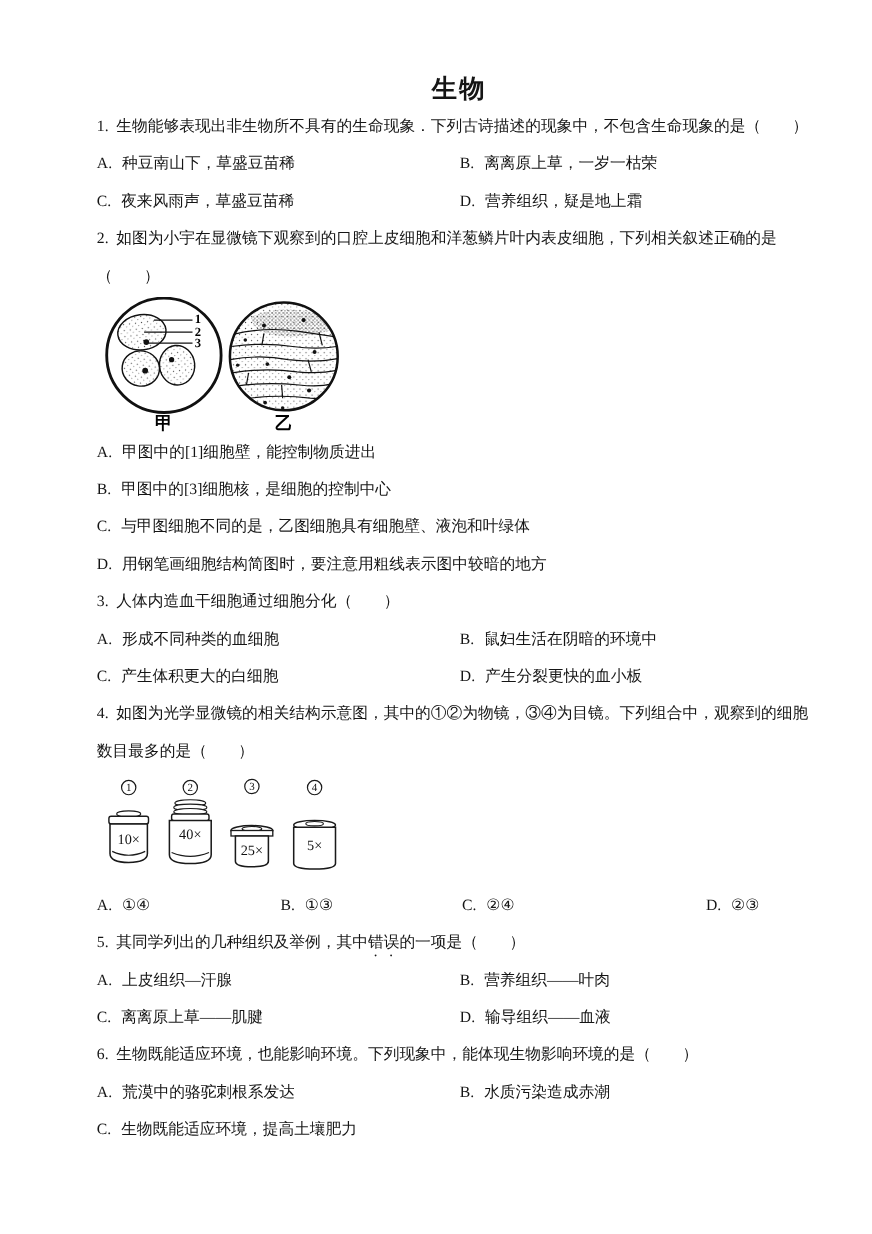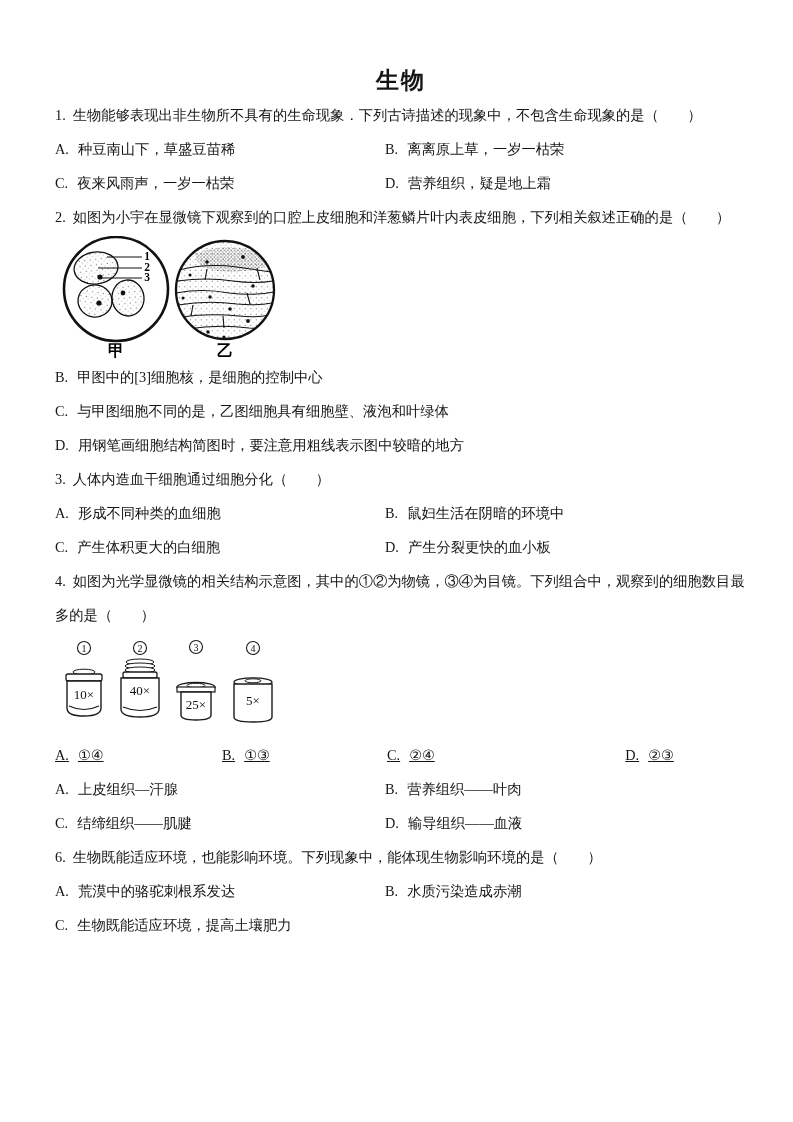--- a/index.html
+++ b/index.html
@@ -3,38 +3,38 @@
 <meta charset="utf-8">
 <style>
   html,body{margin:0;padding:0;background:#ffffff;}
   body{
     width:793px;height:1122px;overflow:hidden;
     font-family:"Liberation Serif","DejaVu Serif",serif;
     color:#151515;
   }
   .page{
     box-sizing:border-box;width:793px;height:1122px;
-    padding:64px 46px 0 55px;background:#fff;position:relative;
+    padding:64px 46px 0 88px;background:#fff;position:relative;
   }
   .doc-title{
     text-align:center;font-size:23px;font-weight:bold;
     line-height:34px;letter-spacing:2px;
   }
   .section-heading{
     font-size:17px;font-weight:bold;line-height:34px;margin-top:2px;
     letter-spacing:1px;
   }
   .line{font-size:14.3px;line-height:34px;}
   .qnum{margin-right:7px;}
   .opt-label{margin-right:9px;}
   .opts2{display:flex;}
   .opts2 .opt{line-height:34px;font-size:14.3px;}
   .opts2 .opt:first-child{width:330px;flex:0 0 330px;}
   .opts2 .opt:last-child{flex:1;}
-  .opts4{display:flex;text-decoration:underline;}
+  .opts4{display:flex;}
   .opts4 .opt{line-height:34px;font-size:14.3px;}
   .opts4 .opt:nth-child(1){flex:0 0 167px;}
   .opts4 .opt:nth-child(2){flex:0 0 165px;}
   .opts4 .opt:nth-child(3){flex:0 0 165px;}
   .opts4 .opt:nth-child(4){flex:1;text-align:center;}
   .em-dots{
     text-emphasis-style:dot;-webkit-text-emphasis-style:dot;
     text-emphasis-position:under right;-webkit-text-emphasis-position:under;
   }
   .figure{display:block;}
@@ -54,21 +54,21 @@
   <div class="doc-title">生物</div>
 
   <div class="line">
     <span class="qnum">1.</span><span>生物能够表现出非生物所不具有的生命现象．下列古诗描述的现象中，不包含生命现象的是（　　）</span>
   </div>
   <div class="opts2">
     <div class="opt"><span class="opt-label">A.</span><span>种豆南山下，草盛豆苗稀</span></div>
     <div class="opt"><span class="opt-label">B.</span><span>离离原上草，一岁一枯荣</span></div>
   </div>
   <div class="opts2">
-    <div class="opt"><span class="opt-label">C.</span><span>夜来风雨声，一岁一枯荣</span></div>
+    <div class="opt"><span class="opt-label">C.</span><span>夜来风雨声，草盛豆苗稀</span></div>
     <div class="opt"><span class="opt-label">D.</span><span>营养组织，疑是地上霜</span></div>
   </div>
 
   <div class="line">
     <span class="qnum">2.</span><span>如图为小宇在显微镜下观察到的口腔上皮细胞和洋葱鳞片叶内表皮细胞，下列相关叙述正确的是（　　）</span>
   </div>
 
   <svg class="figure fig-cells" viewBox="0 0 235 124">
     <defs>
       <pattern id="sp" width="5.5" height="5.5" patternUnits="userSpaceOnUse">
@@ -126,20 +126,21 @@
           <circle cx="126" cy="62" r="1.5"></circle>
         <circle cx="173" cy="73" r="1.8"></circle>
           <circle cx="191" cy="85" r="1.9"></circle>
         <circle cx="151" cy="96" r="1.7"></circle>
           <circle cx="167" cy="101" r="1.6"></circle>
       </g>
       <text x="168" y="120" text-anchor="middle" class="cjk-label">乙</text>
     </g>
   </svg>
 
+  <div class="line"><span class="opt-label">A.</span><span>甲图中的[1]细胞壁，能控制物质进出</span></div>
   <div class="line"><span class="opt-label">B.</span><span>甲图中的[3]细胞核，是细胞的控制中心</span></div>
   <div class="line"><span class="opt-label">C.</span><span>与甲图细胞不同的是，乙图细胞具有细胞壁、液泡和叶绿体</span></div>
   <div class="line"><span class="opt-label">D.</span><span>用钢笔画细胞结构简图时，要注意用粗线表示图中较暗的地方</span></div>
 
   <div class="line">
     <span class="qnum">3.</span><span>人体内造血干细胞通过细胞分化（　　）</span>
   </div>
   <div class="opts2">
     <div class="opt"><span class="opt-label">A.</span><span>形成不同种类的血细胞</span></div>
     <div class="opt"><span class="opt-label">B.</span><span>鼠妇生活在阴暗的环境中</span></div>
@@ -201,26 +202,29 @@
     </g>
   </svg>
 
   <div class="opts4">
     <div class="opt"><span class="opt-label">A.</span><span>①④</span></div>
     <div class="opt"><span class="opt-label">B.</span><span>①③</span></div>
     <div class="opt"><span class="opt-label">C.</span><span>②④</span></div>
     <div class="opt"><span class="opt-label">D.</span><span>②③</span></div>
   </div>
 
+  <div class="line">
+    <span class="qnum">5.</span><span>其同学列出的几种组织及举例，其中</span><span class="em-dots">错误</span><span>的一项是（　　）</span>
+  </div>
   <div class="opts2">
     <div class="opt"><span class="opt-label">A.</span><span>上皮组织—汗腺</span></div>
     <div class="opt"><span class="opt-label">B.</span><span>营养组织——叶肉</span></div>
   </div>
   <div class="opts2">
-    <div class="opt"><span class="opt-label">C.</span><span>结缔组织——肌腱</span></div>
+    <div class="opt"><span class="opt-label">C.</span><span>离离原上草——肌腱</span></div>
     <div class="opt"><span class="opt-label">D.</span><span>输导组织——血液</span></div>
   </div>
 
   <div class="line">
     <span class="qnum">6.</span><span>生物既能适应环境，也能影响环境。下列现象中，能体现生物影响环境的是（　　）</span>
   </div>
   <div class="opts2">
     <div class="opt"><span class="opt-label">A.</span><span>荒漠中的骆驼刺根系发达</span></div>
     <div class="opt"><span class="opt-label">B.</span><span>水质污染造成赤潮</span></div>
   </div>

